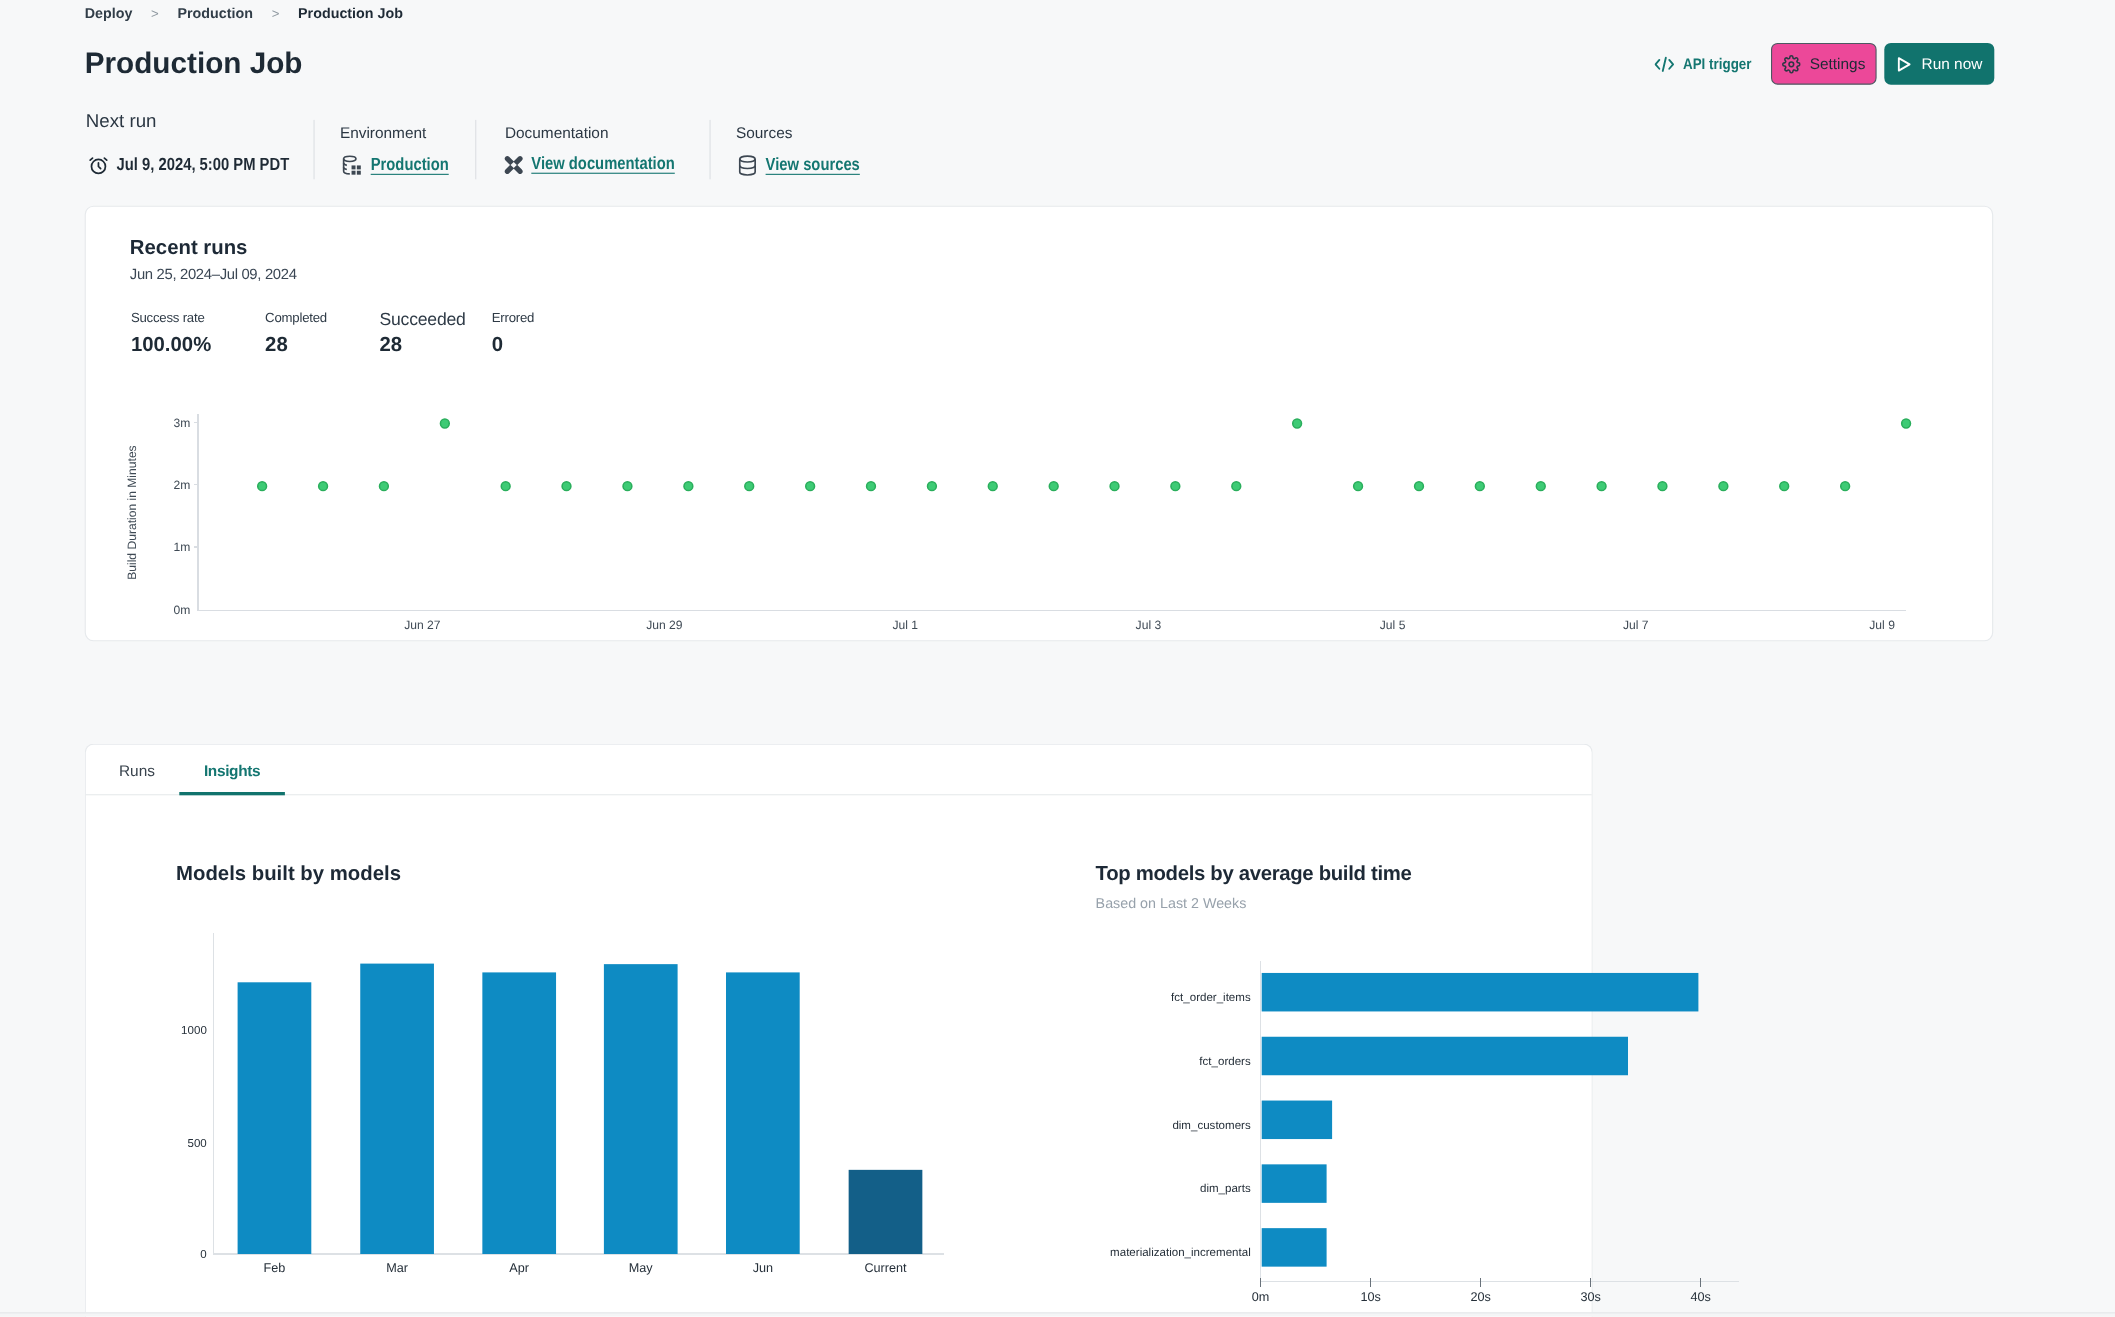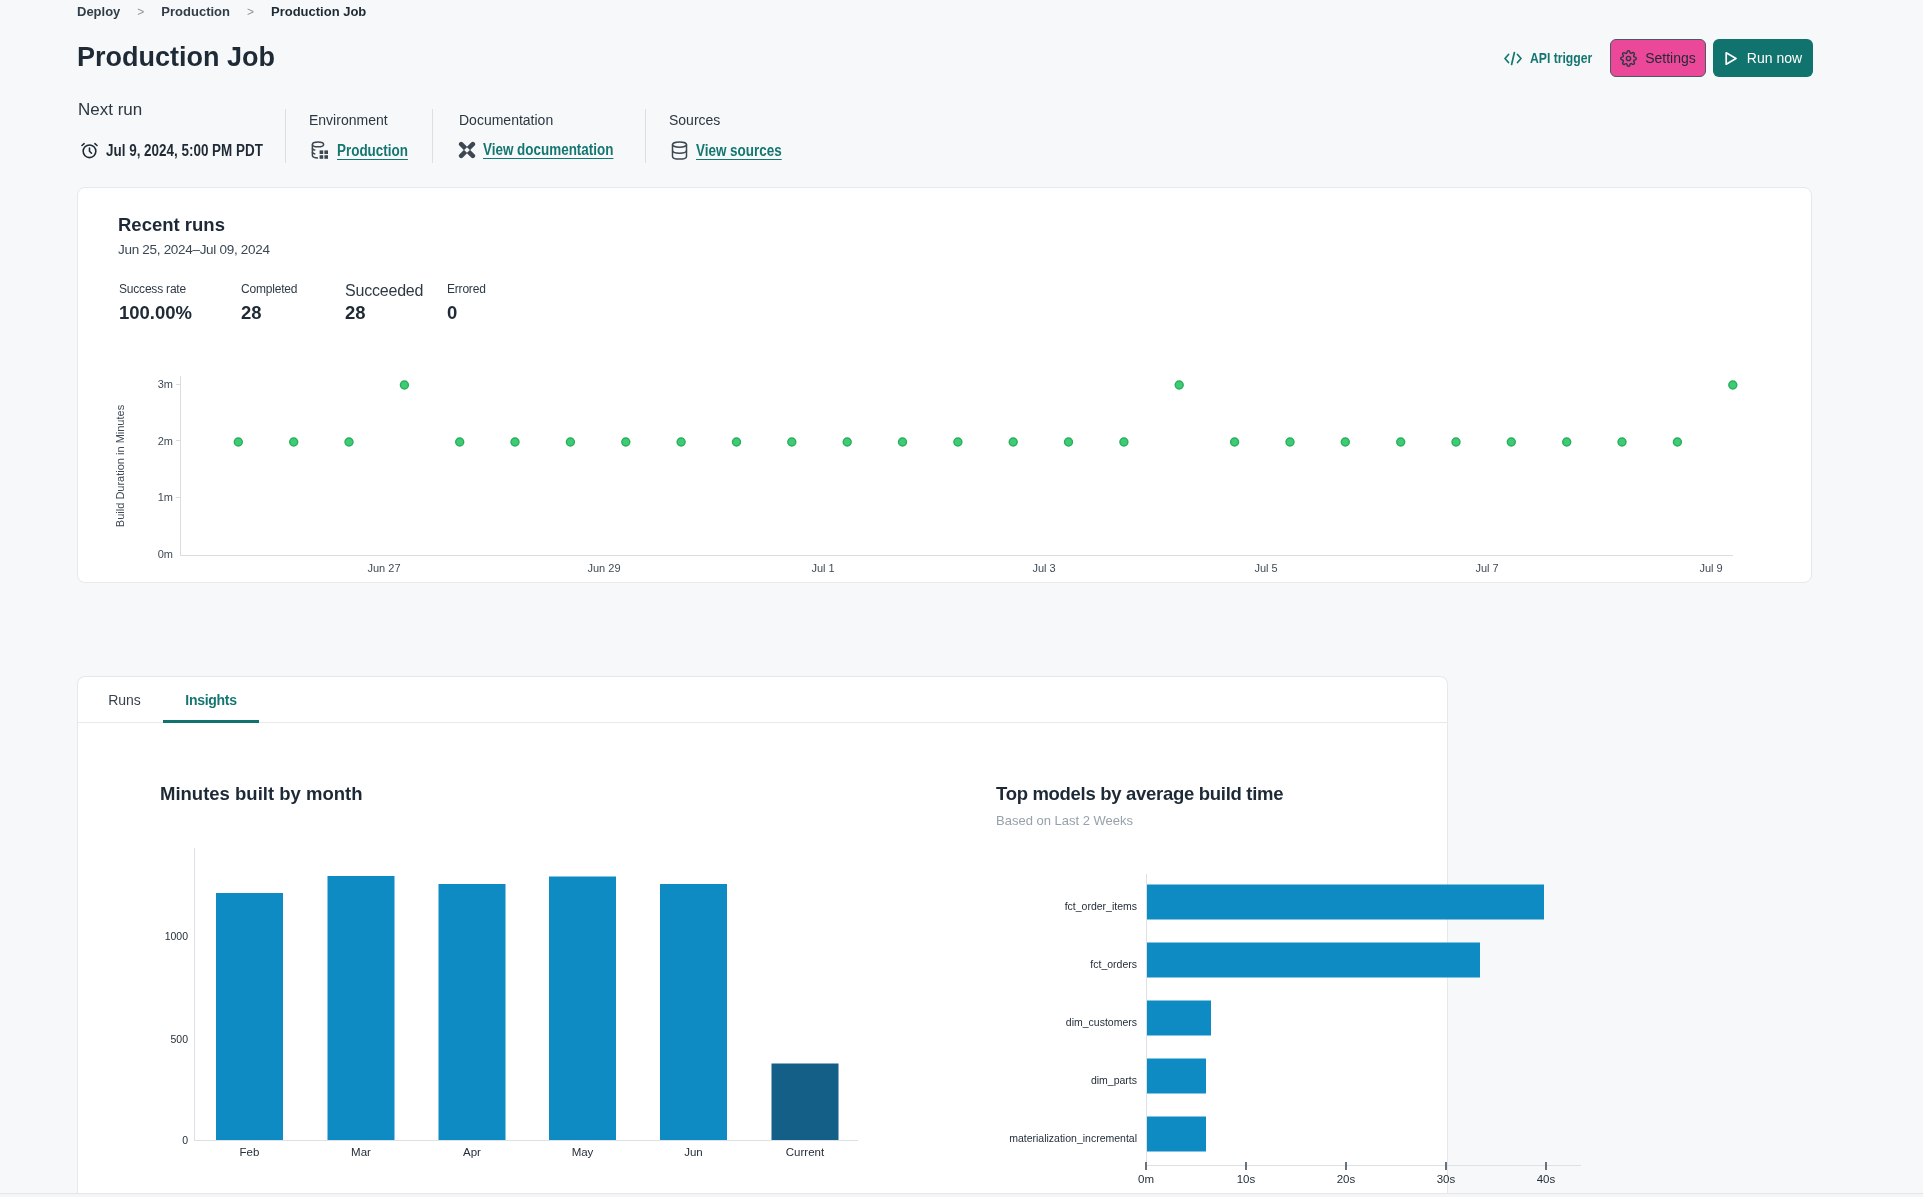--- a/index.html
+++ b/index.html
@@ -170,21 +170,21 @@
       <circle cx="1631.8" cy="19.0" r="4"></circle>
     </g>
   </svg>
 </div>
 
 <div class="card" style="left:77px; top:676px; width:1371px; height:541px; border-radius:8px 8px 0 0; border-bottom:none;">
   <div style="position:absolute; left:0; top:0; width:100%; height:46px; border-bottom:1px solid #e7eaec;"></div>
   <div style="position:absolute; left:8px; top:0; width:77px; height:46px; display:flex; align-items:center; justify-content:center; font-size:14px; color:#39434d;">Runs</div>
   <div style="position:absolute; left:85px; top:0; width:96px; height:46px; display:flex; align-items:center; justify-content:center; font-size:14px; font-weight:700; letter-spacing:-0.3px;" class="teal">Insights</div>
   <div style="position:absolute; left:85px; top:43px; width:96px; height:3px; background:#11736d;"></div>
-  <div style="position:absolute; left:82px; top:106px; font-size:18.5px; font-weight:700; color:#1d2936;">Minutes built by month</div>
+  <div style="position:absolute; left:82px; top:106px; font-size:18.5px; font-weight:700; color:#1d2936;">Models built by models</div>
   <div style="position:absolute; left:918px; top:106px; font-size:18.5px; font-weight:700; letter-spacing:-0.3px; color:#1d2936;">Top models by average build time</div>
   <div style="position:absolute; left:918px; top:136px; font-size:13px; color:#97a1ab;">Based on Last 2 Weeks</div>
   <svg style="position:absolute; left:73px; top:168px;" width="720" height="325" viewBox="0 0 720 325">
     <g stroke="#dde1e5" stroke-width="1" shape-rendering="crispEdges">
       <line x1="43" y1="3" x2="43" y2="295"></line>
       <line x1="43" y1="295" x2="707" y2="295"></line>
     </g>
     <g font-size="10.5" fill="#252f39" text-anchor="end">
       <text x="37" y="95">1000</text>
       <text x="37" y="197.5">500</text>

